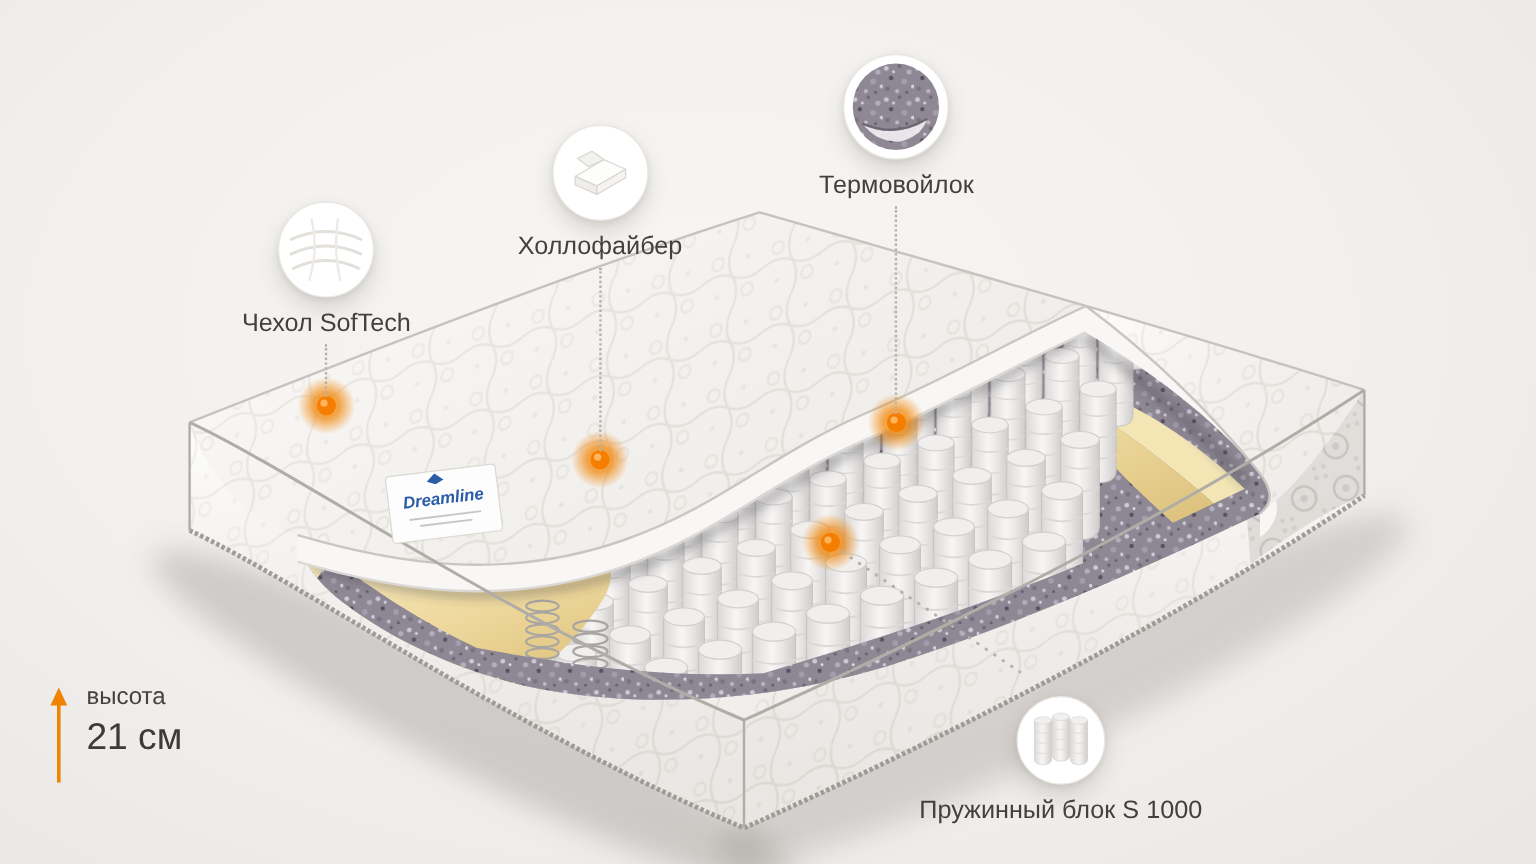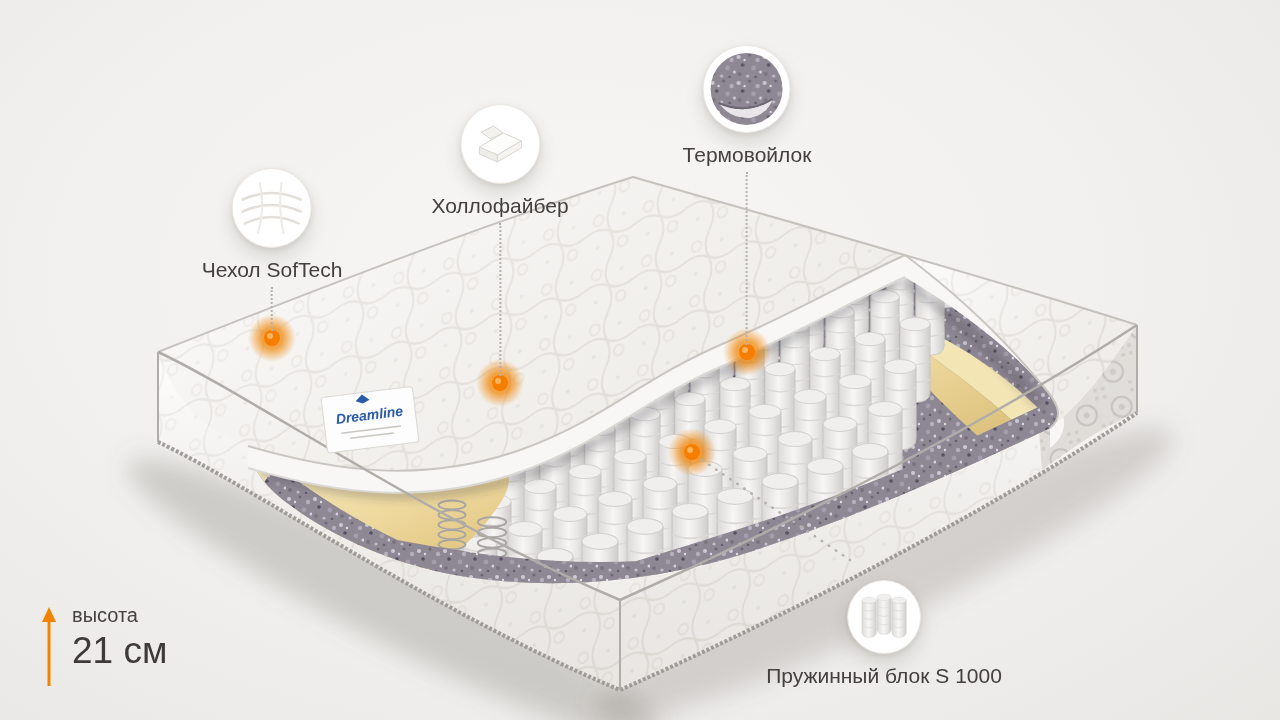--- a/index.html
+++ b/index.html
@@ -11,24 +11,24 @@
   }
   .scene{position:absolute;left:0;top:0;}
   .callout{position:absolute;display:flex;flex-direction:column;align-items:center;z-index:6;transform:translateX(-50%);}
   .icon-circle{
     background:#ffffff;border-radius:50%;border:1px solid #eae7e2;
     box-shadow:0 10px 18px rgba(95,88,80,.18), 0 2px 5px rgba(95,88,80,.12);
     display:flex;align-items:center;justify-content:center;overflow:hidden;
   }
   .callout-label{margin-top:10px;font-size:21px;color:#43403d;white-space:nowrap;}
   .leader{width:0;border-left:2px dotted #b5b1ac;margin-top:5px;}
-  .height{position:absolute;left:40px;top:604px;display:flex;gap:14px;align-items:flex-start;z-index:6;}
+  .height{position:absolute;left:40px;top:570px;display:flex;gap:14px;align-items:flex-start;z-index:6;}
   .height-texts{display:flex;flex-direction:column;}
   .height-label{font-size:20px;color:#45423f;}
-  .height-value{font-size:37px;color:#3d3a37;margin-top:3px;}
+  .height-value{font-size:31px;color:#3d3a37;margin-top:3px;}
 </style>
 </head>
 <body>
 
 <div class="stage">
 
   <svg class="scene" width="1280" height="720" viewBox="0 0 1280 720">
     <defs>
       <filter id="soft12" x="-40%" y="-40%" width="180%" height="180%">
           <feGaussianBlur stdDeviation="12"></feGaussianBlur>

